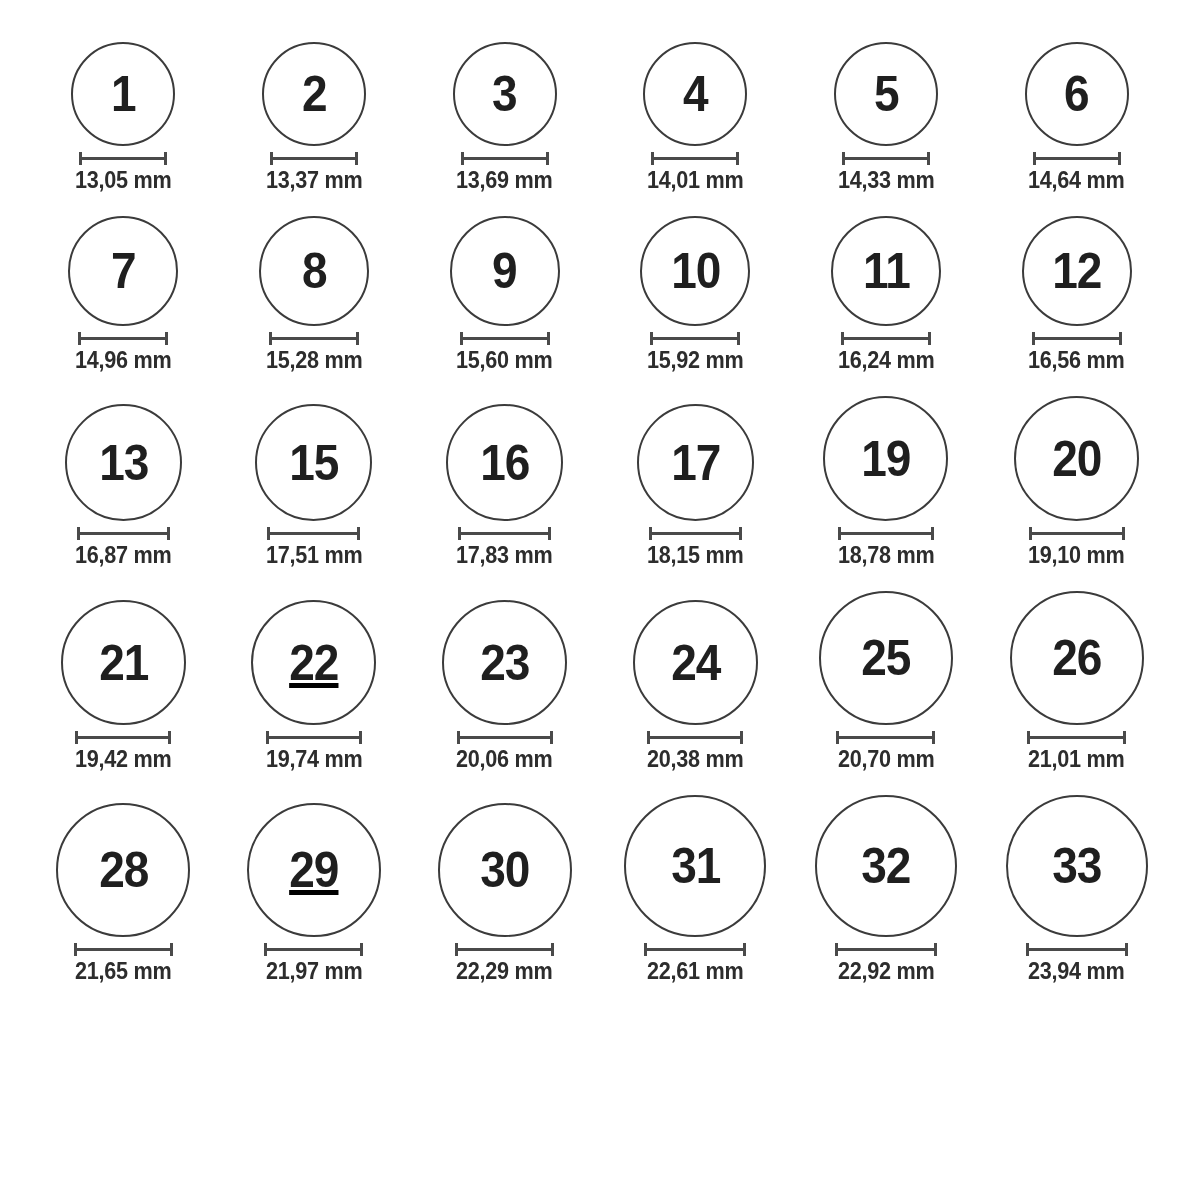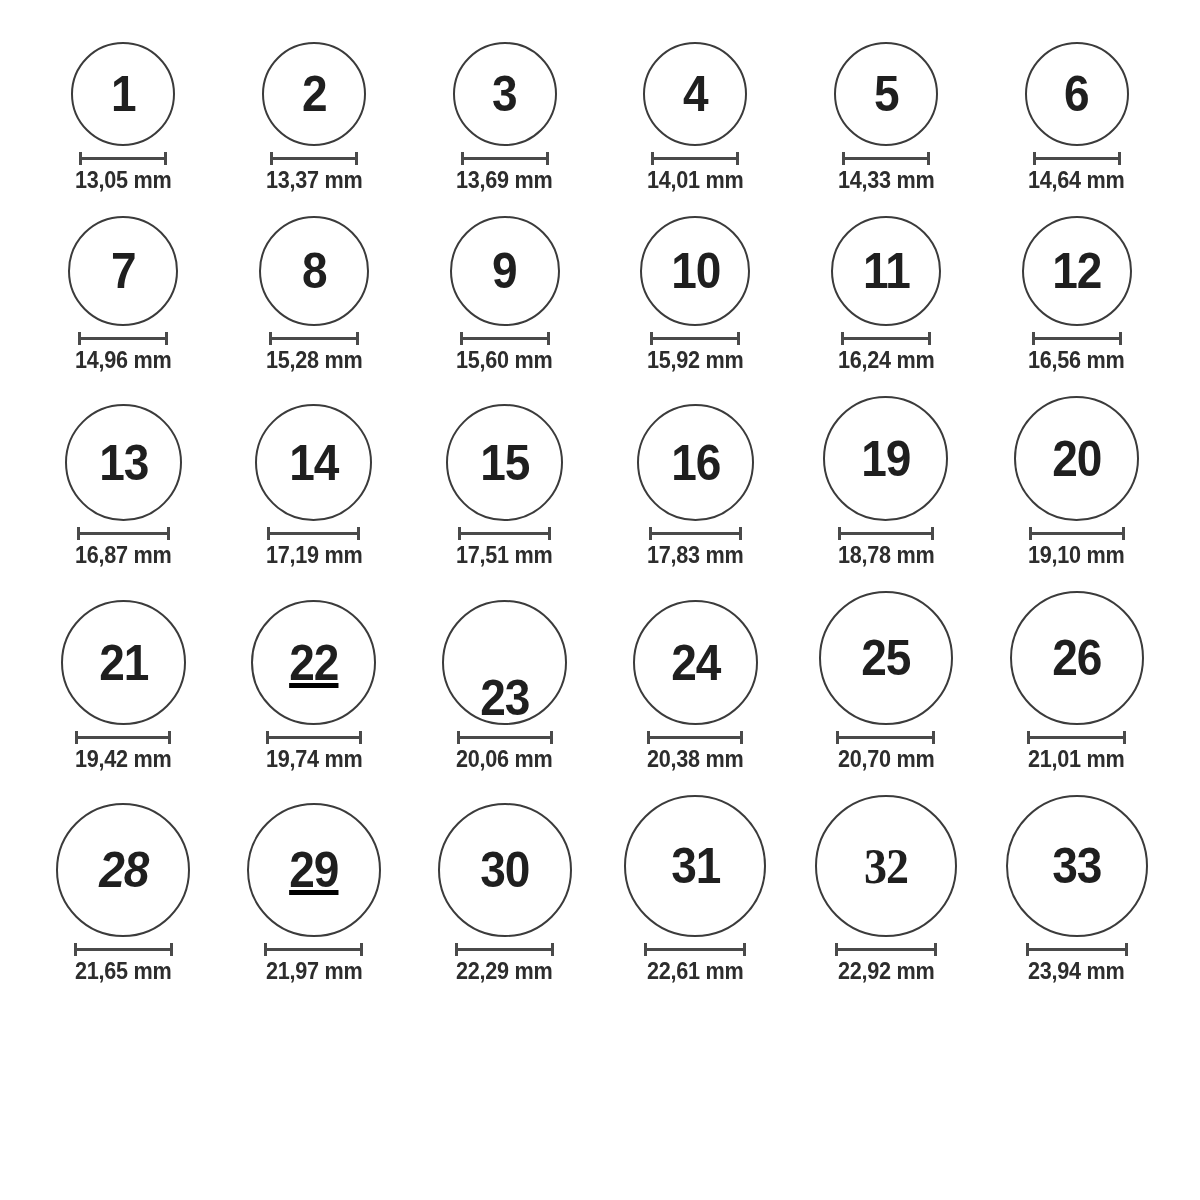--- a/index.html
+++ b/index.html
@@ -173,44 +173,44 @@
   </div>
 
   <div class="cell">
     <div class="circle" style="width: 117px; height: 117px;">
       <span class="num">13</span>
     </div>
     <div class="ruler" style="width: 93px;"></div>
     <div class="label">16,87 mm</div>
   </div>
 
-  <div class="cell">
-    <div class="circle" style="width: 117px; height: 117px;">
-      <span class="num">14</span>
-    </div>
-    <div class="ruler" style="width: 93px;"></div>
-    <div class="label">17,19 mm</div>
-  </div>
 
   <div class="cell">
     <div class="circle" style="width: 117px; height: 117px;">
       <span class="num">15</span>
     </div>
     <div class="ruler" style="width: 93px;"></div>
     <div class="label">17,51 mm</div>
   </div>
 
   <div class="cell">
     <div class="circle" style="width: 117px; height: 117px; justify-content: center;">
       <span class="num">16</span>
     </div>
     <div class="ruler" style="width: 93px;"></div>
     <div class="label">17,83 mm</div>
   </div>
 
+  <div class="cell">
+    <div class="circle" style="width: 117px; height: 117px;">
+      <span class="num">17</span>
+    </div>
+    <div class="ruler" style="width: 93px;"></div>
+    <div class="label">18,15 mm</div>
+  </div>
 
 
   <div class="cell">
     <div class="circle" style="width: 125px; height: 125px; text-align: right;">
       <span class="num">19</span>
     </div>
     <div class="ruler" style="width: 96px;"></div>
     <div class="label">18,78 mm</div>
   </div>
 
@@ -232,21 +232,21 @@
 
   <div class="cell">
     <div class="circle" style="width: 125px; height: 125px; text-decoration: underline;">
       <span class="num">22</span>
     </div>
     <div class="ruler" style="width: 96px;"></div>
     <div class="label">19,74 mm</div>
   </div>
 
   <div class="cell">
-    <div class="circle" style="width: 125px; height: 125px; align-items: flex-end;">
+    <div class="circle" style="width: 125px; height: 125px;">
       <span class="num">23</span>
     </div>
     <div class="ruler" style="width: 96px;"></div>
     <div class="label">20,06 mm</div>
   </div>
 
   <div class="cell">
     <div class="circle" style="width: 125px; height: 125px;">
       <span class="num">24</span>
     </div>
@@ -265,21 +265,21 @@
   <div class="cell">
     <div class="circle" style="width: 134px; height: 134px;">
       <span class="num">26</span>
     </div>
     <div class="ruler" style="width: 99px;"></div>
     <div class="label">21,01 mm</div>
   </div>
 
 
   <div class="cell">
-    <div class="circle" style="width: 134px; height: 134px; font-style: italic;">
+    <div class="circle" style="width: 134px; height: 134px;">
       <span class="num">28</span>
     </div>
     <div class="ruler" style="width: 99px;"></div>
     <div class="label">21,65 mm</div>
   </div>
 
   <div class="cell">
     <div class="circle" style="width: 134px; height: 134px; text-decoration: underline;">
       <span class="num">29</span>
     </div>
@@ -297,21 +297,21 @@
 
   <div class="cell">
     <div class="circle" style="width: 142px; height: 142px;">
       <span class="num">31</span>
     </div>
     <div class="ruler" style="width: 102px;"></div>
     <div class="label">22,61 mm</div>
   </div>
 
   <div class="cell">
-    <div class="circle" style="width: 142px; height: 142px; font-family: Liberation Serif, serif;">
+    <div class="circle" style="width: 142px; height: 142px;">
       <span class="num">32</span>
     </div>
     <div class="ruler" style="width: 102px;"></div>
     <div class="label">22,92 mm</div>
   </div>
 
   <div class="cell">
     <div class="circle" style="width: 142px; height: 142px;">
       <span class="num">33</span>
     </div>

